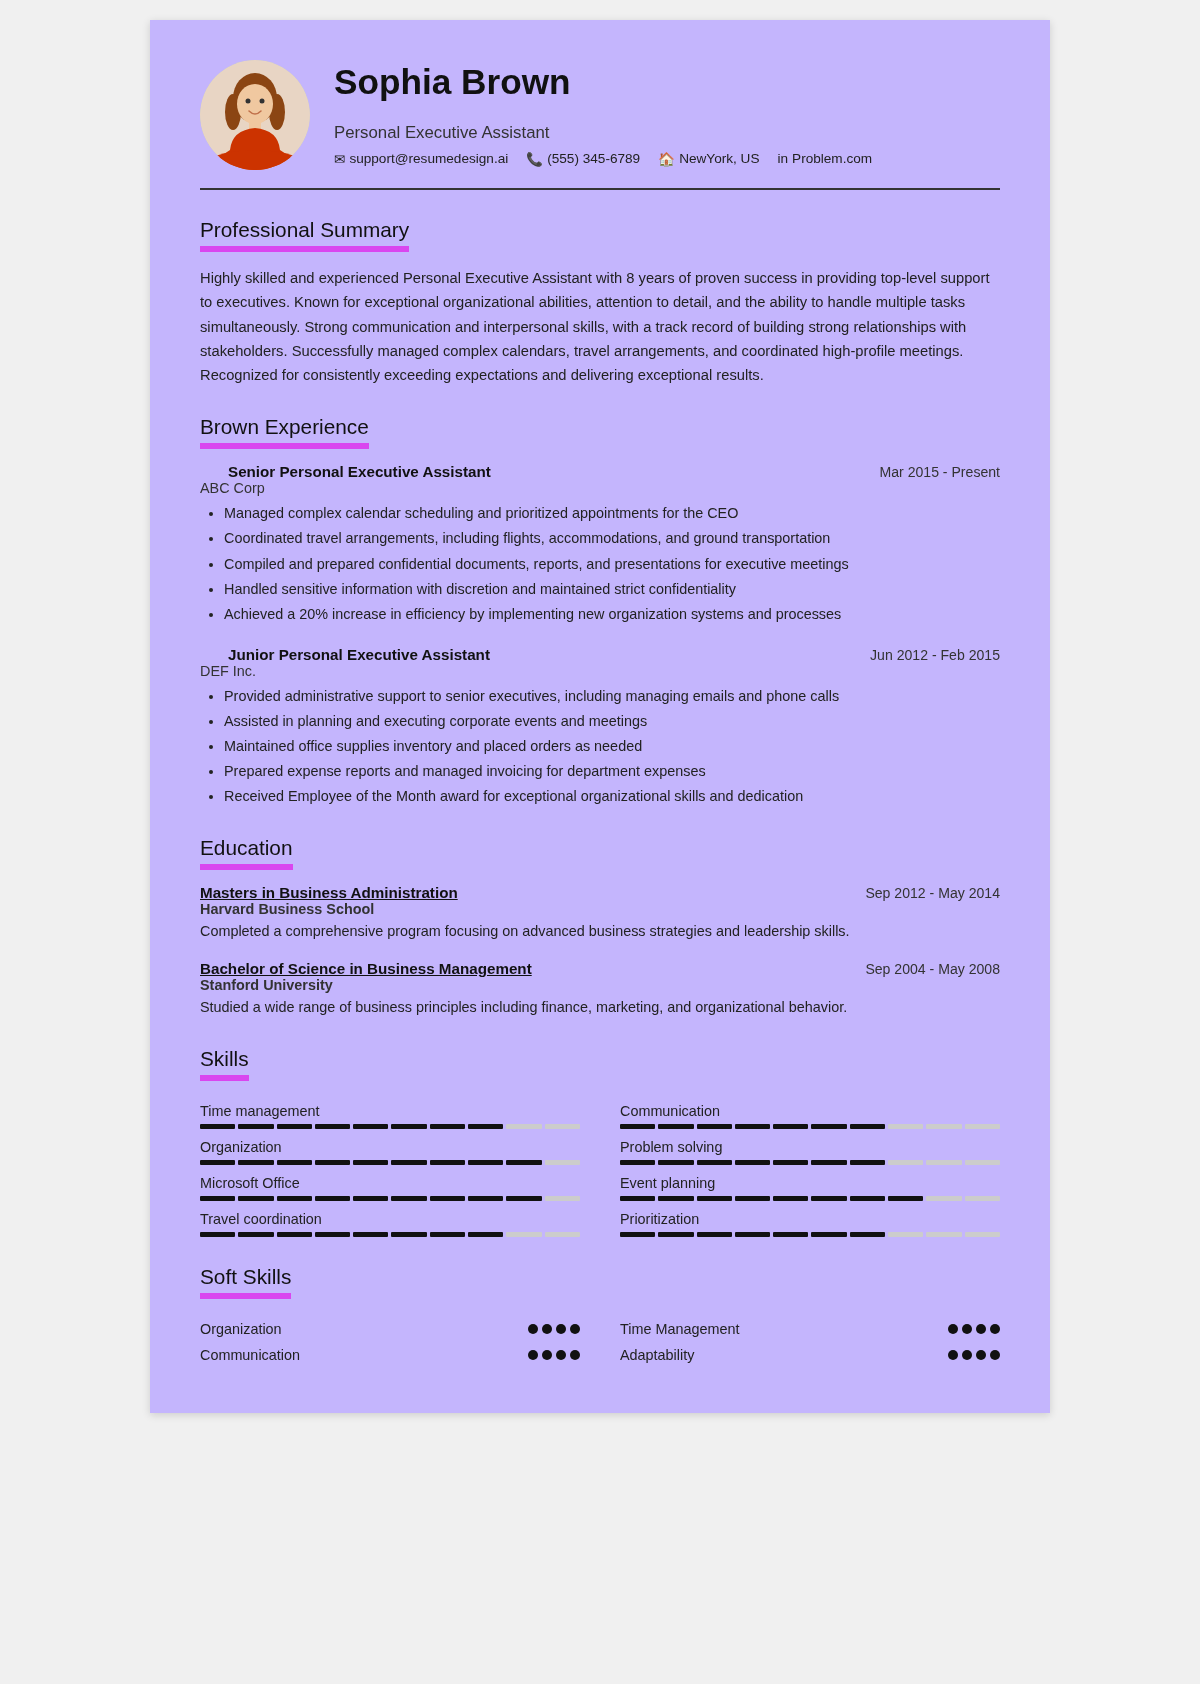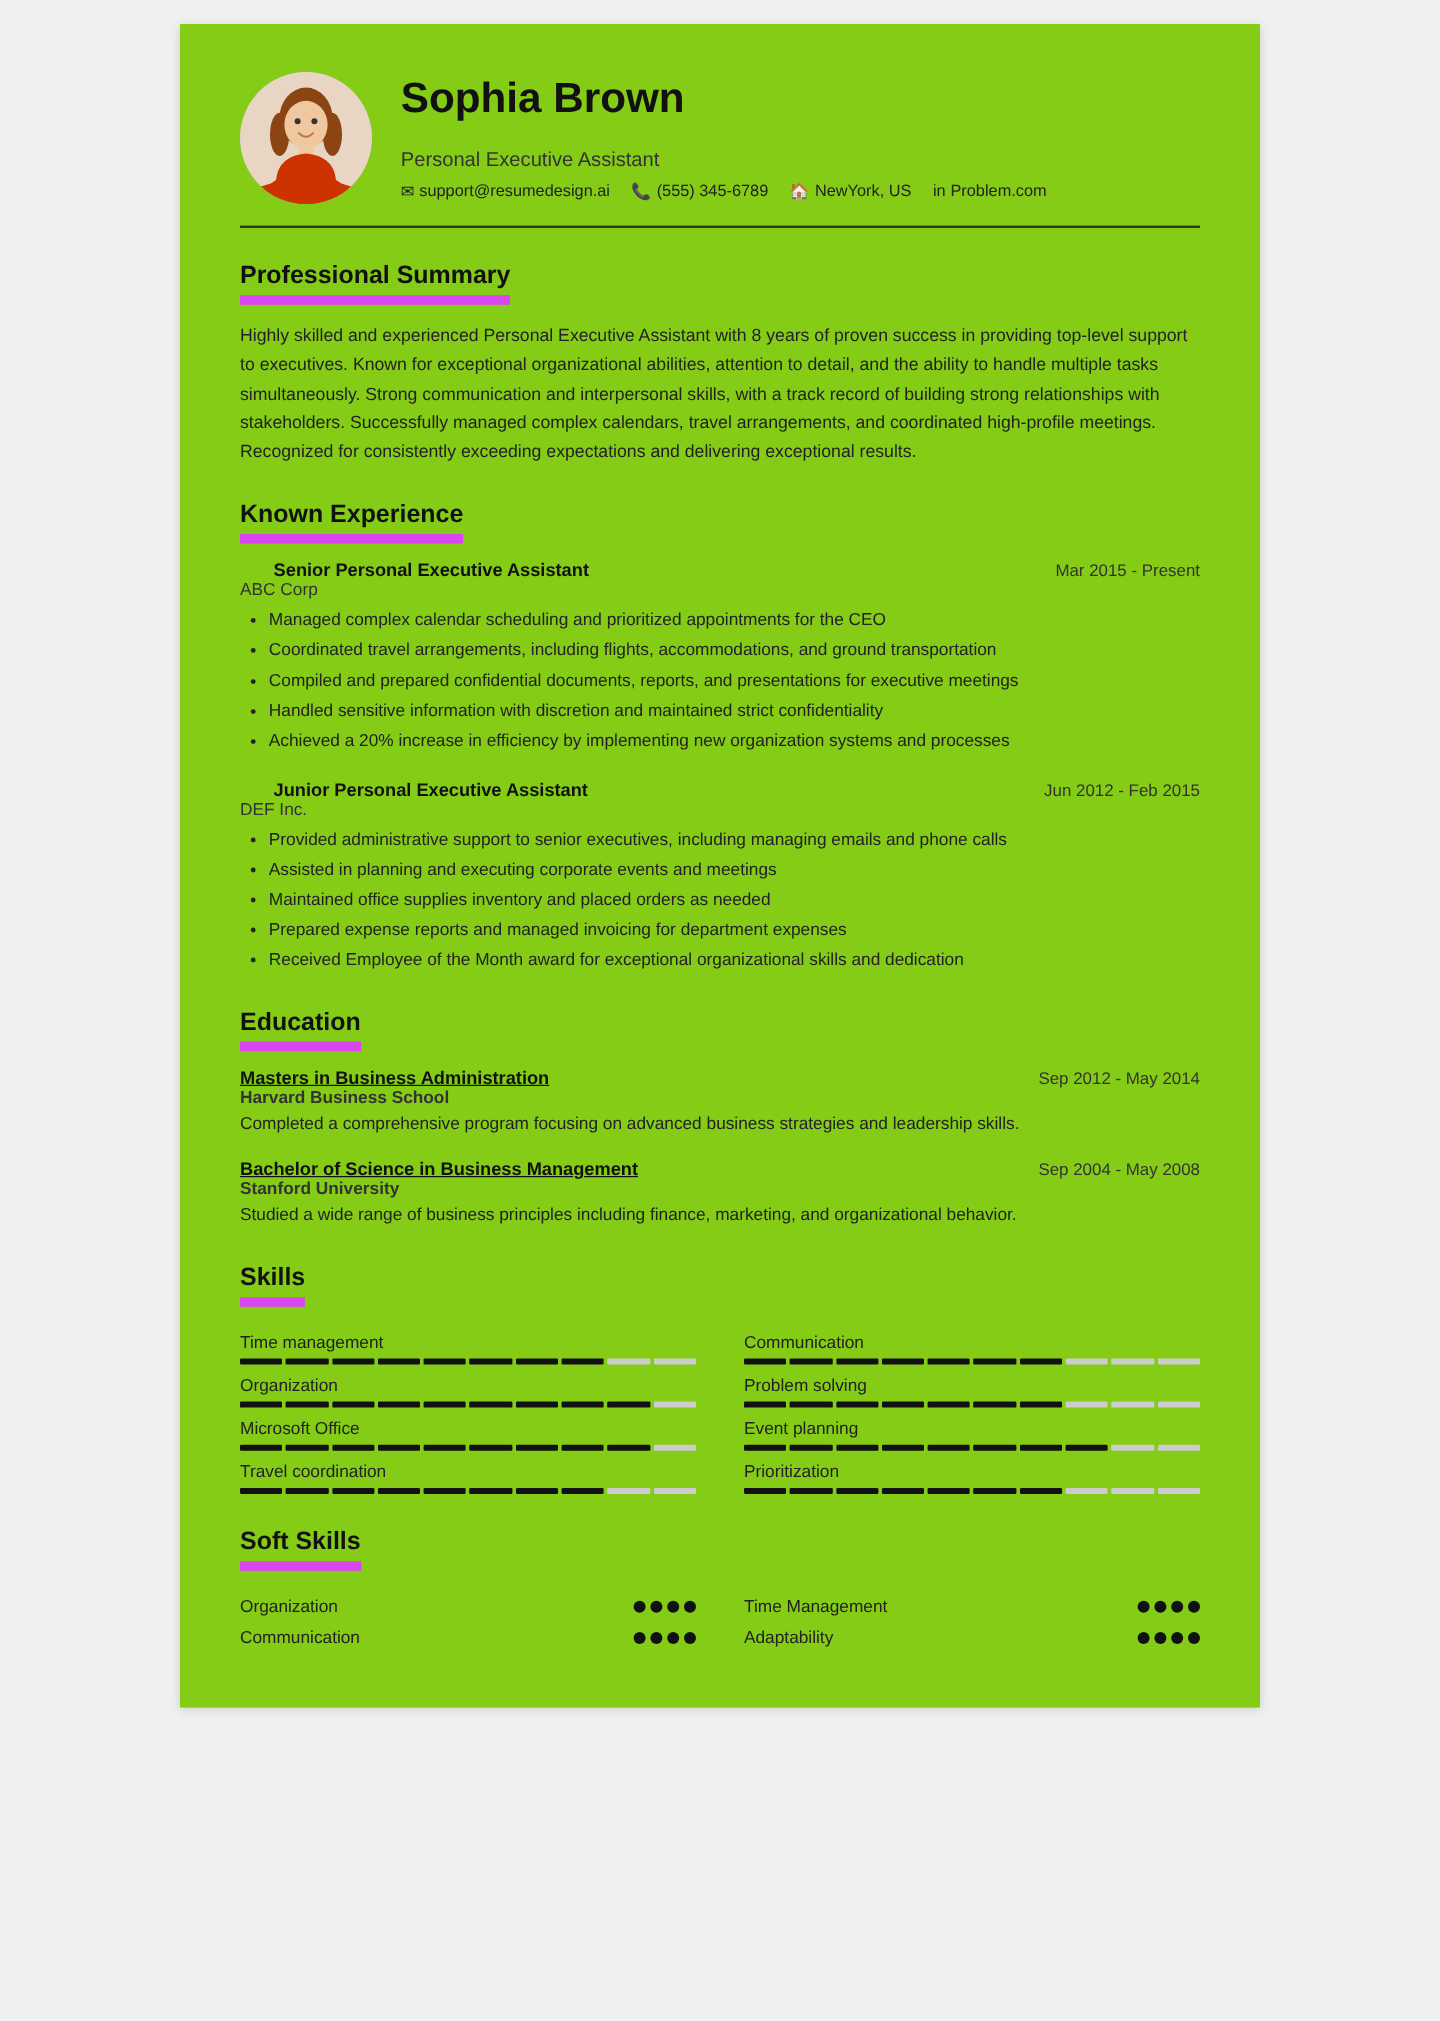--- a/index.html
+++ b/index.html
@@ -4,21 +4,21 @@
   <style>
     * { box-sizing: border-box; margin: 0; padding: 0; }
     body {
       font-family: Arial, sans-serif;
       background: #f0f0f0;
       display: flex;
       justify-content: center;
       padding: 20px;
     }
     .resume {
-      background: #84cc16;
+      background: #c4b5fd;
       width: 900px;
       padding: 40px 50px 50px 50px;
       box-shadow: 0 2px 8px rgba(0,0,0,0.15);
     }
 
     
     .header {
       display: flex;
       align-items: center;
       gap: 24px;
@@ -64,23 +64,23 @@
     .header-contacts span {
       display: flex;
       align-items: center;
       gap: 4px;
     }
 
     
     .section { margin-top: 28px; }
     .section-title {
       font-size: 1.3em;
-      font-weight: bold;
+      font-weight: normal;
       color: #111;
-      border-bottom: 8px solid #d946ef;
+      border-bottom: 6px solid #d946ef;
       padding-bottom: 4px;
       margin-bottom: 14px;
       display: inline-block;
     }
 
     
     .summary-text {
       font-size: 0.92em;
       color: #222;
       line-height: 1.65;
@@ -253,21 +253,21 @@
       </div>
     </div>
   </div>
 
   <div class="section">
     <div class="section-title">Professional Summary</div>
     <p class="summary-text">Highly skilled and experienced Personal Executive Assistant with 8 years of proven success in providing top-level support to executives. Known for exceptional organizational abilities, attention to detail, and the ability to handle multiple tasks simultaneously. Strong communication and interpersonal skills, with a track record of building strong relationships with stakeholders. Successfully managed complex calendars, travel arrangements, and coordinated high-profile meetings. Recognized for consistently exceeding expectations and delivering exceptional results.</p>
   </div>
 
   <div class="section">
-    <div class="section-title">Known Experience</div>
+    <div class="section-title">Brown Experience</div>
     <div id="jobs-container">
         <div class="job">
           <div class="job-header">
             <span class="job-title">Senior Personal Executive Assistant</span>
             <span class="job-date">Mar 2015 - Present</span>
           </div>
           <div class="job-company">ABC Corp</div>
           <ul class="job-bullets">
             <li>Managed complex calendar scheduling and prioritized appointments for the CEO</li>
             <li>Coordinated travel arrangements, including flights, accommodations, and ground transportation</li>

